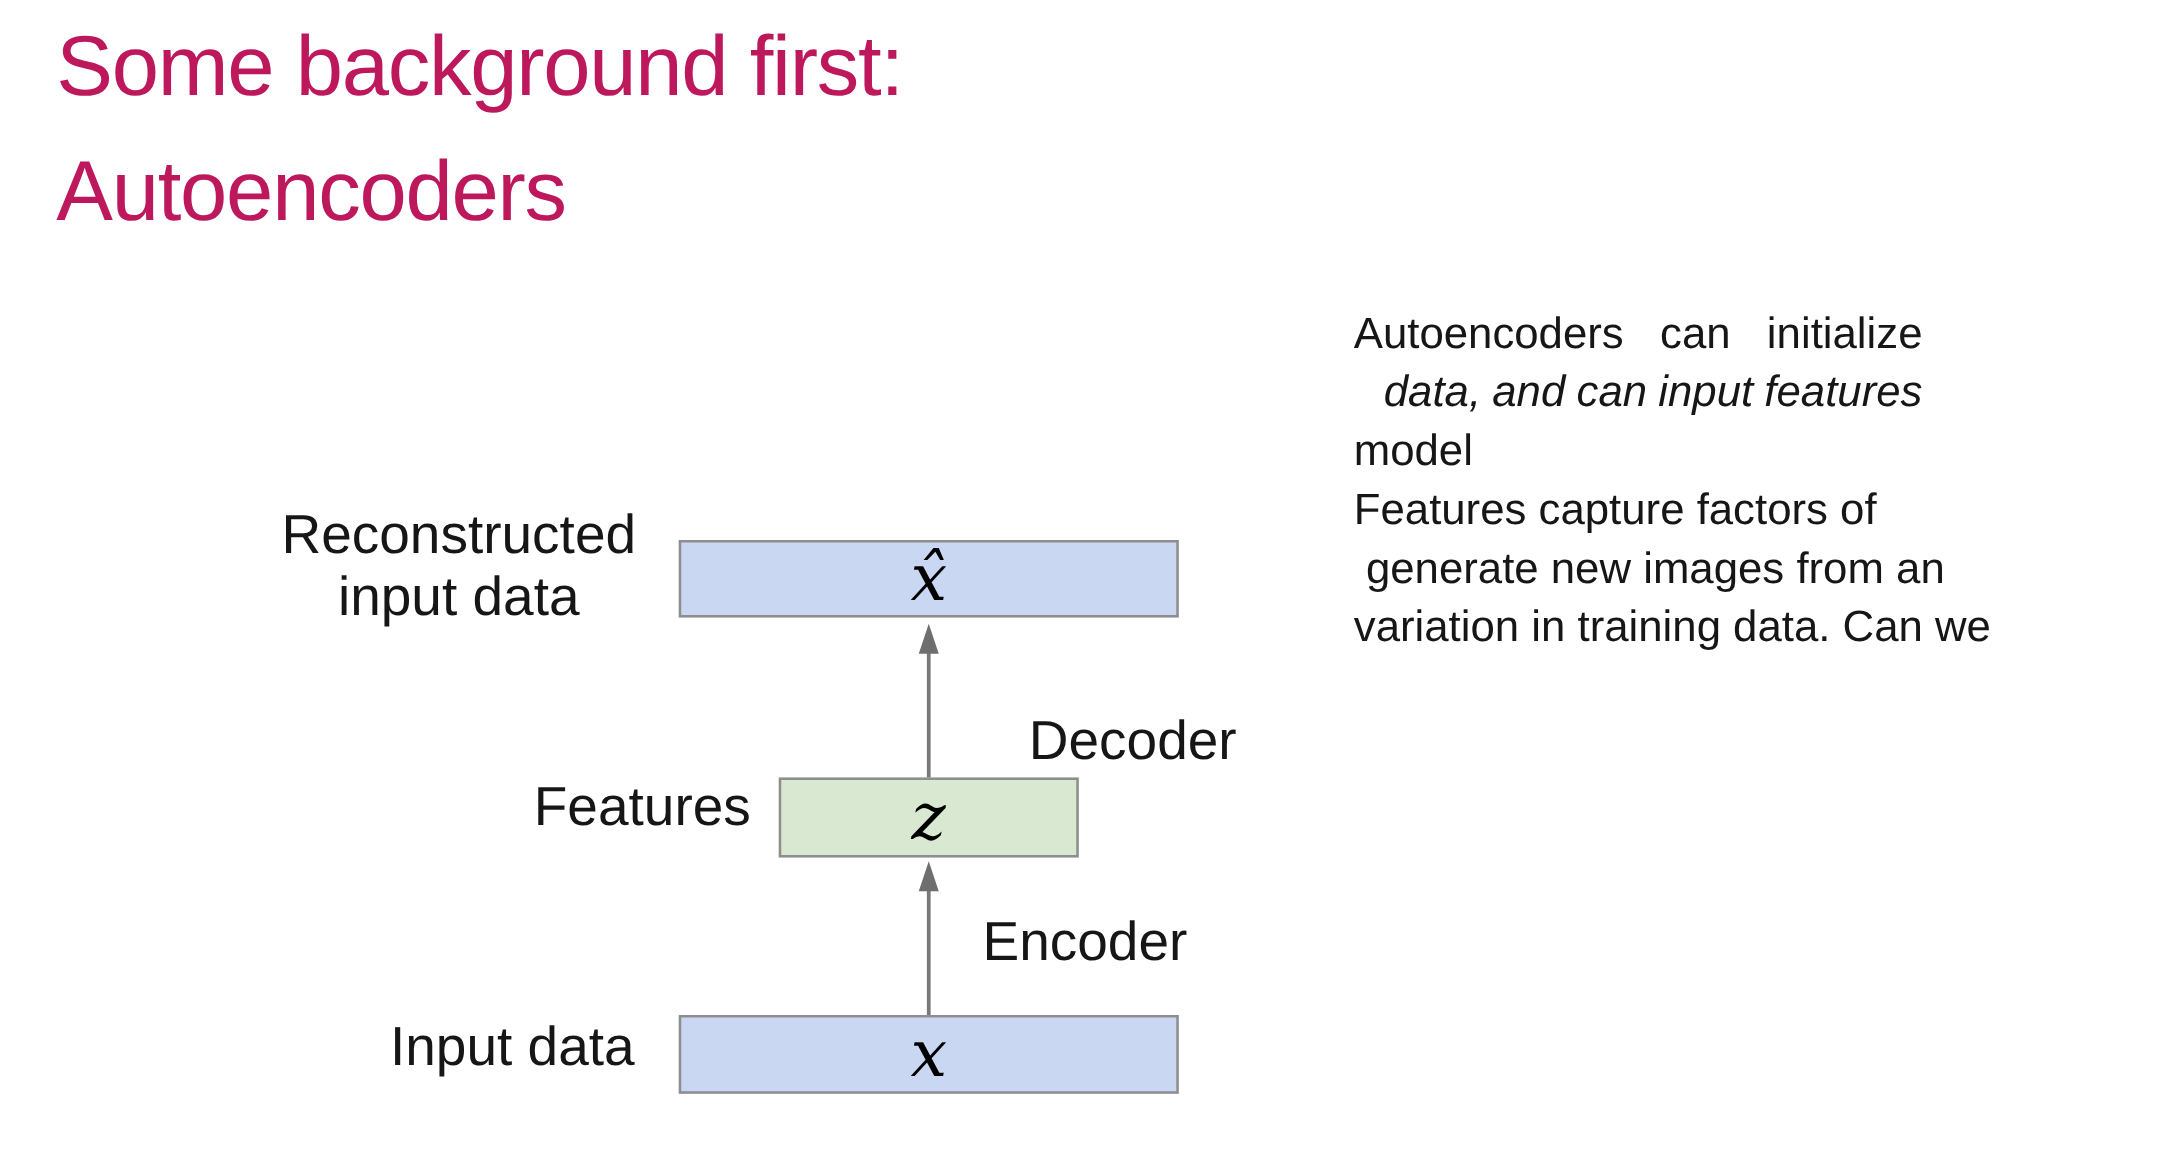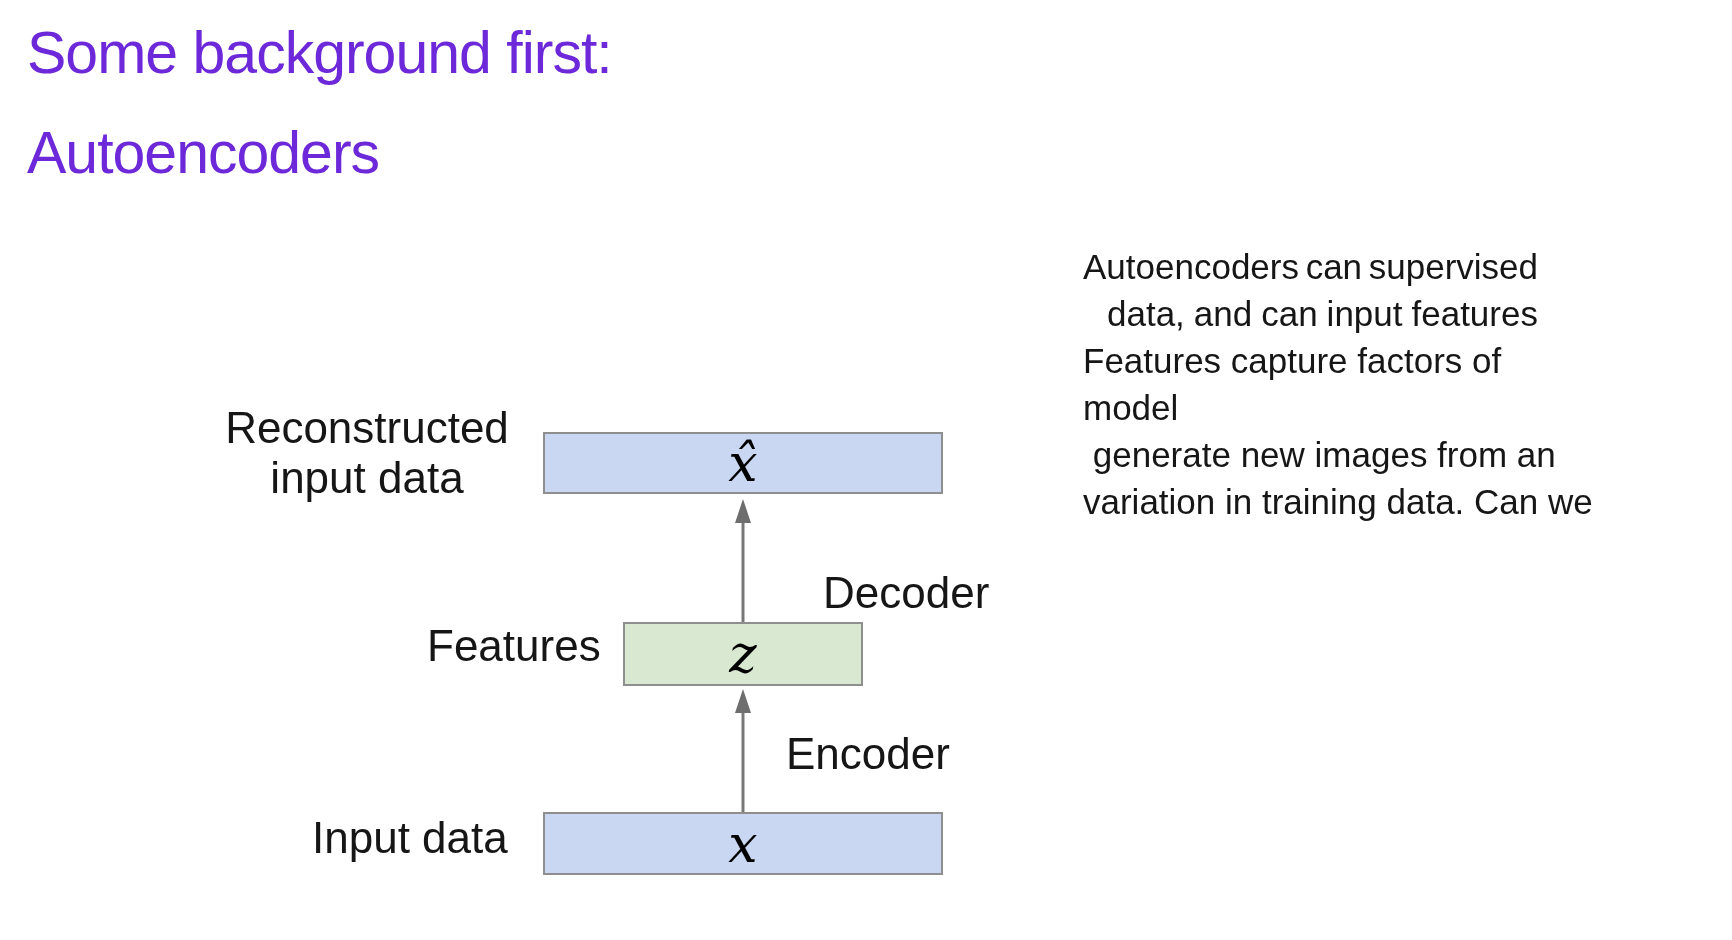--- a/index.html
+++ b/index.html
@@ -6,23 +6,23 @@
   #slide{
     position:relative;
     width:1732px;height:940px;
     background:#ffffff;
     font-family:"Liberation Sans",sans-serif;
     color:#111111;
     overflow:hidden;
   }
   
   #title{
-    position:absolute;left:27px;top:3px;
-    font-size:59px;line-height:100px;
-    letter-spacing:-1px;color:#6d28d9;
+    position:absolute;left:45px;top:3px;
+    font-size:68px;line-height:100px;
+    letter-spacing:-1px;color:#be185d;
   }
   
   #body-text{
     position:absolute;left:1083px;top:243px;width:600px;
     font-size:35px;line-height:47px;color:#161616;
   }
   #body-text .line{white-space:pre-wrap;}
   .jline{width:455px;box-sizing:border-box;}
   .jline.indent{padding-left:24px;}
   
@@ -58,24 +58,24 @@
 <body>
 
 <div id="slide">
 
   <div id="title">
     <div>Some background first:</div>
     <div>Autoencoders</div>
   </div>
 
   <div id="body-text">
-    <div class="line jline" style="display: flex; justify-content: space-between;"><span>Autoencoders</span><span>can</span><span>supervised</span></div>
-    <div class="line jline indent" style="display: flex; justify-content: space-between;"><span>data,</span><span>and</span><span>can</span><span>input</span><span>features</span></div>
+    <div class="line jline" style="display: flex; justify-content: space-between;"><span>Autoencoders</span><span>can</span><span>initialize</span></div>
+    <div class="line jline indent" style="display: flex; justify-content: space-between; font-style: italic;"><span>data,</span><span>and</span><span>can</span><span>input</span><span>features</span></div>
+    <div class="line">model</div>
     <div class="line">Features capture factors of</div>
-    <div class="line">model</div>
     <div class="line"> generate new images from an</div>
     <div class="line">variation in training data. Can we</div>
   </div>
 
   <div id="label-reconstructed" class="dlabel">
     <div>Reconstructed</div>
     <div>input data</div>
   </div>
 
   <div id="box-xhat" class="node">

